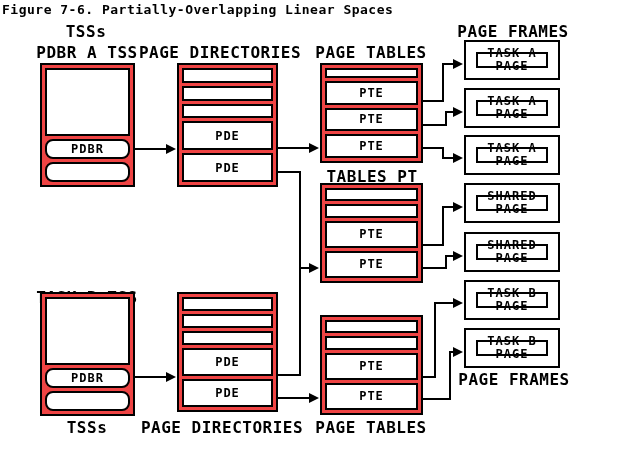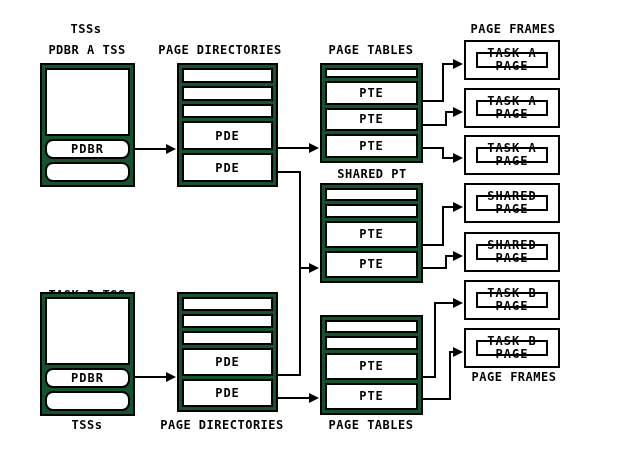--- a/index.html
+++ b/index.html
@@ -1,21 +1,21 @@
 <!DOCTYPE html>
 <html><head>
 <meta charset="utf-8">
 <style>
   * { margin:0; padding:0; box-sizing:border-box; }
   html,body { background:#ffffff; }
   body { font-family:"DejaVu Sans Mono","Liberation Mono",monospace; color:#000; }
   .canvas { position:relative; width:640px; height:456px; background:#fff; overflow:hidden; }
   .title { position:absolute; left:2px; top:2px; font-size:13px; font-weight:bold; letter-spacing:0.5px; white-space:nowrap; }
-  .lbl { position:absolute; transform:translateX(-50%); font-size:12px; font-weight:bold; white-space:nowrap; letter-spacing:0.5px; }
-  .obox { position:absolute; border:2px solid #000; background:#14532d; display:flex; flex-direction:column; gap:3px; padding:3px; }
+  .lbl { position:absolute; transform:translateX(-50%); font-size:16px; font-weight:bold; white-space:nowrap; letter-spacing:0.5px; }
+  .obox { position:absolute; border:2px solid #000; background:#ef4444; display:flex; flex-direction:column; gap:3px; padding:3px; }
   .cell { border:2px solid #000; background:#fff; display:flex; align-items:center; justify-content:center;
           font-size:12px; font-weight:bold; letter-spacing:1px; }
   .cell.r { flex:1 1 auto; }
   .cell.grow { flex:1 1 auto; }
   .cell.h20 { flex:0 0 20px; height:20px;border-radius:8px; }
   .frame { position:absolute; width:96px; height:40px; border:2px solid #000; background:#fff; padding:10px; }
   .frame-inner { width:100%; height:100%; border:2px solid #000; display:flex; flex-direction:column;
                  align-items:center; justify-content:center; font-size:12px; font-weight:bold;
                  line-height:13px; letter-spacing:1px; }
   svg.wires { position:absolute; left:0; top:0; width:640px; height:456px; pointer-events:none; }
@@ -41,26 +41,27 @@
       <path d="M423,101 H443 V64 H453" marker-end="url(#ah)"></path>
       <path d="M423,125 H446 V112 H453" marker-end="url(#ah)"></path>
       <path d="M423,148 H443 V158 H453" marker-end="url(#ah)"></path>
       <path d="M423,245 H443 V207 H453" marker-end="url(#ah)"></path>
       <path d="M423,268 H446 V256 H453" marker-end="url(#ah)"></path>
       <path d="M423,377 H435 V303 H453" marker-end="url(#ah)"></path>
       <path d="M423,399 H450 V352 H453" marker-end="url(#ah)"></path>
     </g>
   </svg>
 
+  <div class="title">Figure 7-6. Partially-Overlapping Linear Spaces</div>
   <div class="lbl" style="left:86px;top:22px">TSSs</div>
   <div class="lbl" style="left:87px;top:43px">PDBR A TSS</div>
   <div class="lbl" style="left:220px;top:43px">PAGE DIRECTORIES</div>
   <div class="lbl" style="left:371px;top:43px">PAGE TABLES</div>
   <div class="lbl" style="left:513px;top:22px">PAGE FRAMES</div>
-  <div class="lbl" style="left:372px;top:167px">SHARED PT</div>
+  <div class="lbl" style="left:372px;top:167px">TABLES PT</div>
   <div class="lbl" style="left:87px;top:288px">TASK B TSS</div>
   <div class="lbl" style="left:87px;top:418px">TSSs</div>
   <div class="lbl" style="left:222px;top:418px">PAGE DIRECTORIES</div>
   <div class="lbl" style="left:371px;top:418px">PAGE TABLES</div>
   <div class="lbl" style="left:514px;top:370px">PAGE FRAMES</div>
 
   <div class="obox" style="left:40px;top:63px;width:95px;height:124px">
     <div class="cell grow"></div>
     <div class="cell h20">PDBR</div>
     <div class="cell h20"></div>

